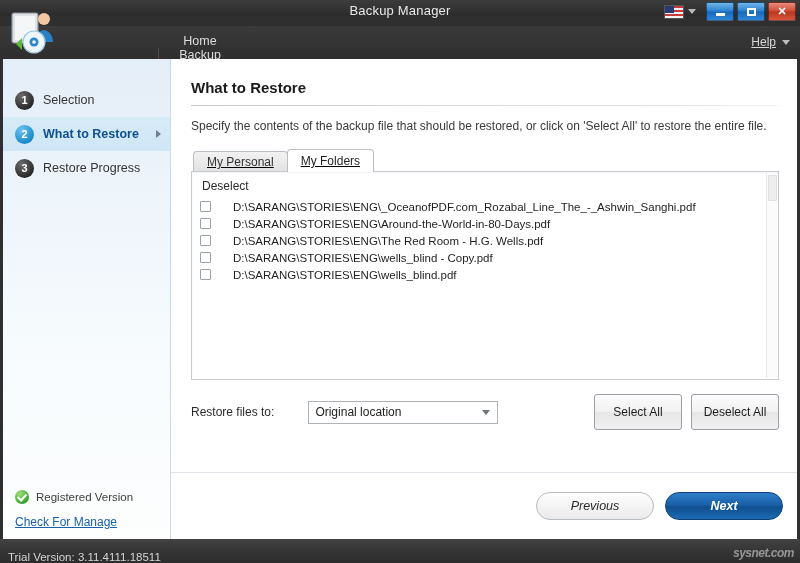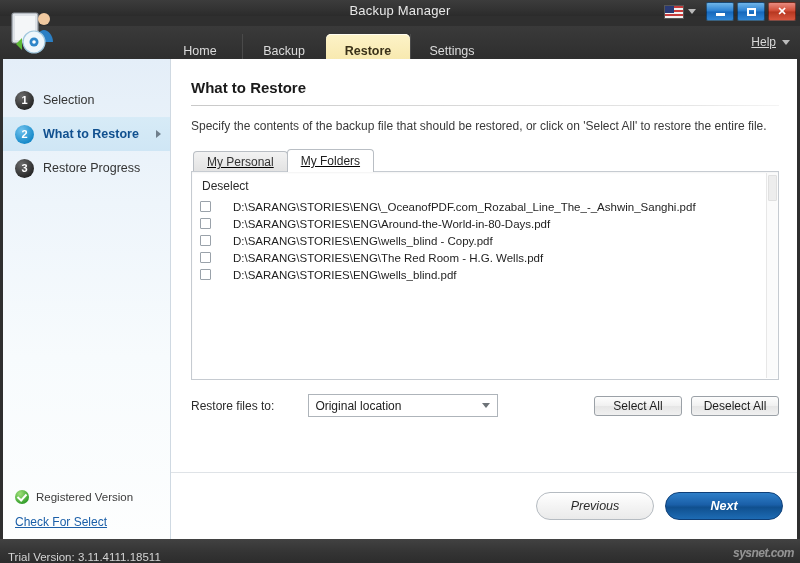--- a/index.html
+++ b/index.html
@@ -61,21 +61,21 @@
 
   
   .header {
     position: absolute; left: 0; top: 26px; width: 800px; height: 33px;
     background: linear-gradient(to bottom,#3a3a3a 0%,#2e2e2e 100%);
   }
   .applogo {
     position: absolute; left: 8px; top: -18px; width: 54px; height: 48px;
   }
   .navtabs {
-    position: absolute; left: 158px; top: 8px; display: flex; height: 33px;
+    position: absolute; left: 158px; top: 8px; display: flex; height: 33px; flex-direction: column;
   }
   .navtab {
     min-width: 84px; padding: 0 16px; height: 33px;
     display: flex; align-items: center; justify-content: center;
     color: #dcdcdc; font-size: 12.5px;
   }
   .navtab.sep { box-shadow: inset 1px 0 0 #4a4a4a; }
   .navtab.active {
     background: linear-gradient(to bottom,#fdf3c8 0%,#f6e6a8 100%);
     color: #3a3118; font-weight: bold;
@@ -205,21 +205,21 @@
     display: flex; align-items: center; padding: 0 6px;
     font-size: 12px; color: #222; position: relative;
   }
   .select .sel-caret {
     position: absolute; right: 7px; width: 0; height: 0;
     border-left: 4px solid transparent; border-right: 4px solid transparent;
     border-top: 5px solid #6d7378;
   }
   .btn-group { margin-left: auto; display: flex; gap: 9px; }
   .gbtn {
-    min-width: 88px; height: 20px; font-size: 12px; color: #1e1e1e;
+    min-width: 88px; height: 36px; font-size: 12px; color: #1e1e1e;
     border: 1px solid #9ba1a7; border-radius: 3px;
     background: linear-gradient(to bottom,#fdfdfd 0%,#f1f1f1 48%,#e6e6e6 52%,#f0f0f0 100%);
     display: flex; align-items: center; justify-content: center;
   }
 
   .footer-bar {
     position: absolute; left: 0; right: 0; bottom: 0; height: 67px;
     border-top: 1px solid #dfe3e7;
     display: flex; align-items: center; justify-content: flex-end;
     gap: 11px; padding-right: 14px;
@@ -312,21 +312,21 @@
       <div class="step">
         <div class="badge">3</div>
         <div class="step-label">Restore Progress</div>
       </div>
 
       <div class="sidefoot">
         <div class="reg">
           <div class="check-circle"></div>
           <div class="reg-text">Registered Version</div>
         </div>
-        <div class="link-updates">Check For Select</div>
+        <div class="link-updates">Check For Manage</div>
       </div>
     </div>
 
     <div class="main">
       <div class="page-title">What to Restore</div>
       <div class="title-rule"></div>
       <div class="page-desc">Specify the contents of the backup file that should be restored, or click on 'Select All' to restore the entire file.</div>
 
       <div class="tabstrip">
         <div class="ftab">My Personal</div>
@@ -339,25 +339,25 @@
         <div class="file-row">
           <div class="cbox"></div>
           <div class="fname">D:\SARANG\STORIES\ENG\_OceanofPDF.com_Rozabal_Line_The_-_Ashwin_Sanghi.pdf</div>
         </div>
         <div class="file-row">
           <div class="cbox"></div>
           <div class="fname">D:\SARANG\STORIES\ENG\Around-the-World-in-80-Days.pdf</div>
         </div>
         <div class="file-row">
           <div class="cbox"></div>
+          <div class="fname">D:\SARANG\STORIES\ENG\The Red Room - H.G. Wells.pdf</div>
+        </div>
+        <div class="file-row">
+          <div class="cbox"></div>
           <div class="fname">D:\SARANG\STORIES\ENG\wells_blind - Copy.pdf</div>
-        </div>
-        <div class="file-row">
-          <div class="cbox"></div>
-          <div class="fname">D:\SARANG\STORIES\ENG\The Red Room - H.G. Wells.pdf</div>
         </div>
         <div class="file-row">
           <div class="cbox"></div>
           <div class="fname">D:\SARANG\STORIES\ENG\wells_blind.pdf</div>
         </div>
 
         <div class="vscroll">
           <div class="vthumb"></div>
         </div>
       </div>

